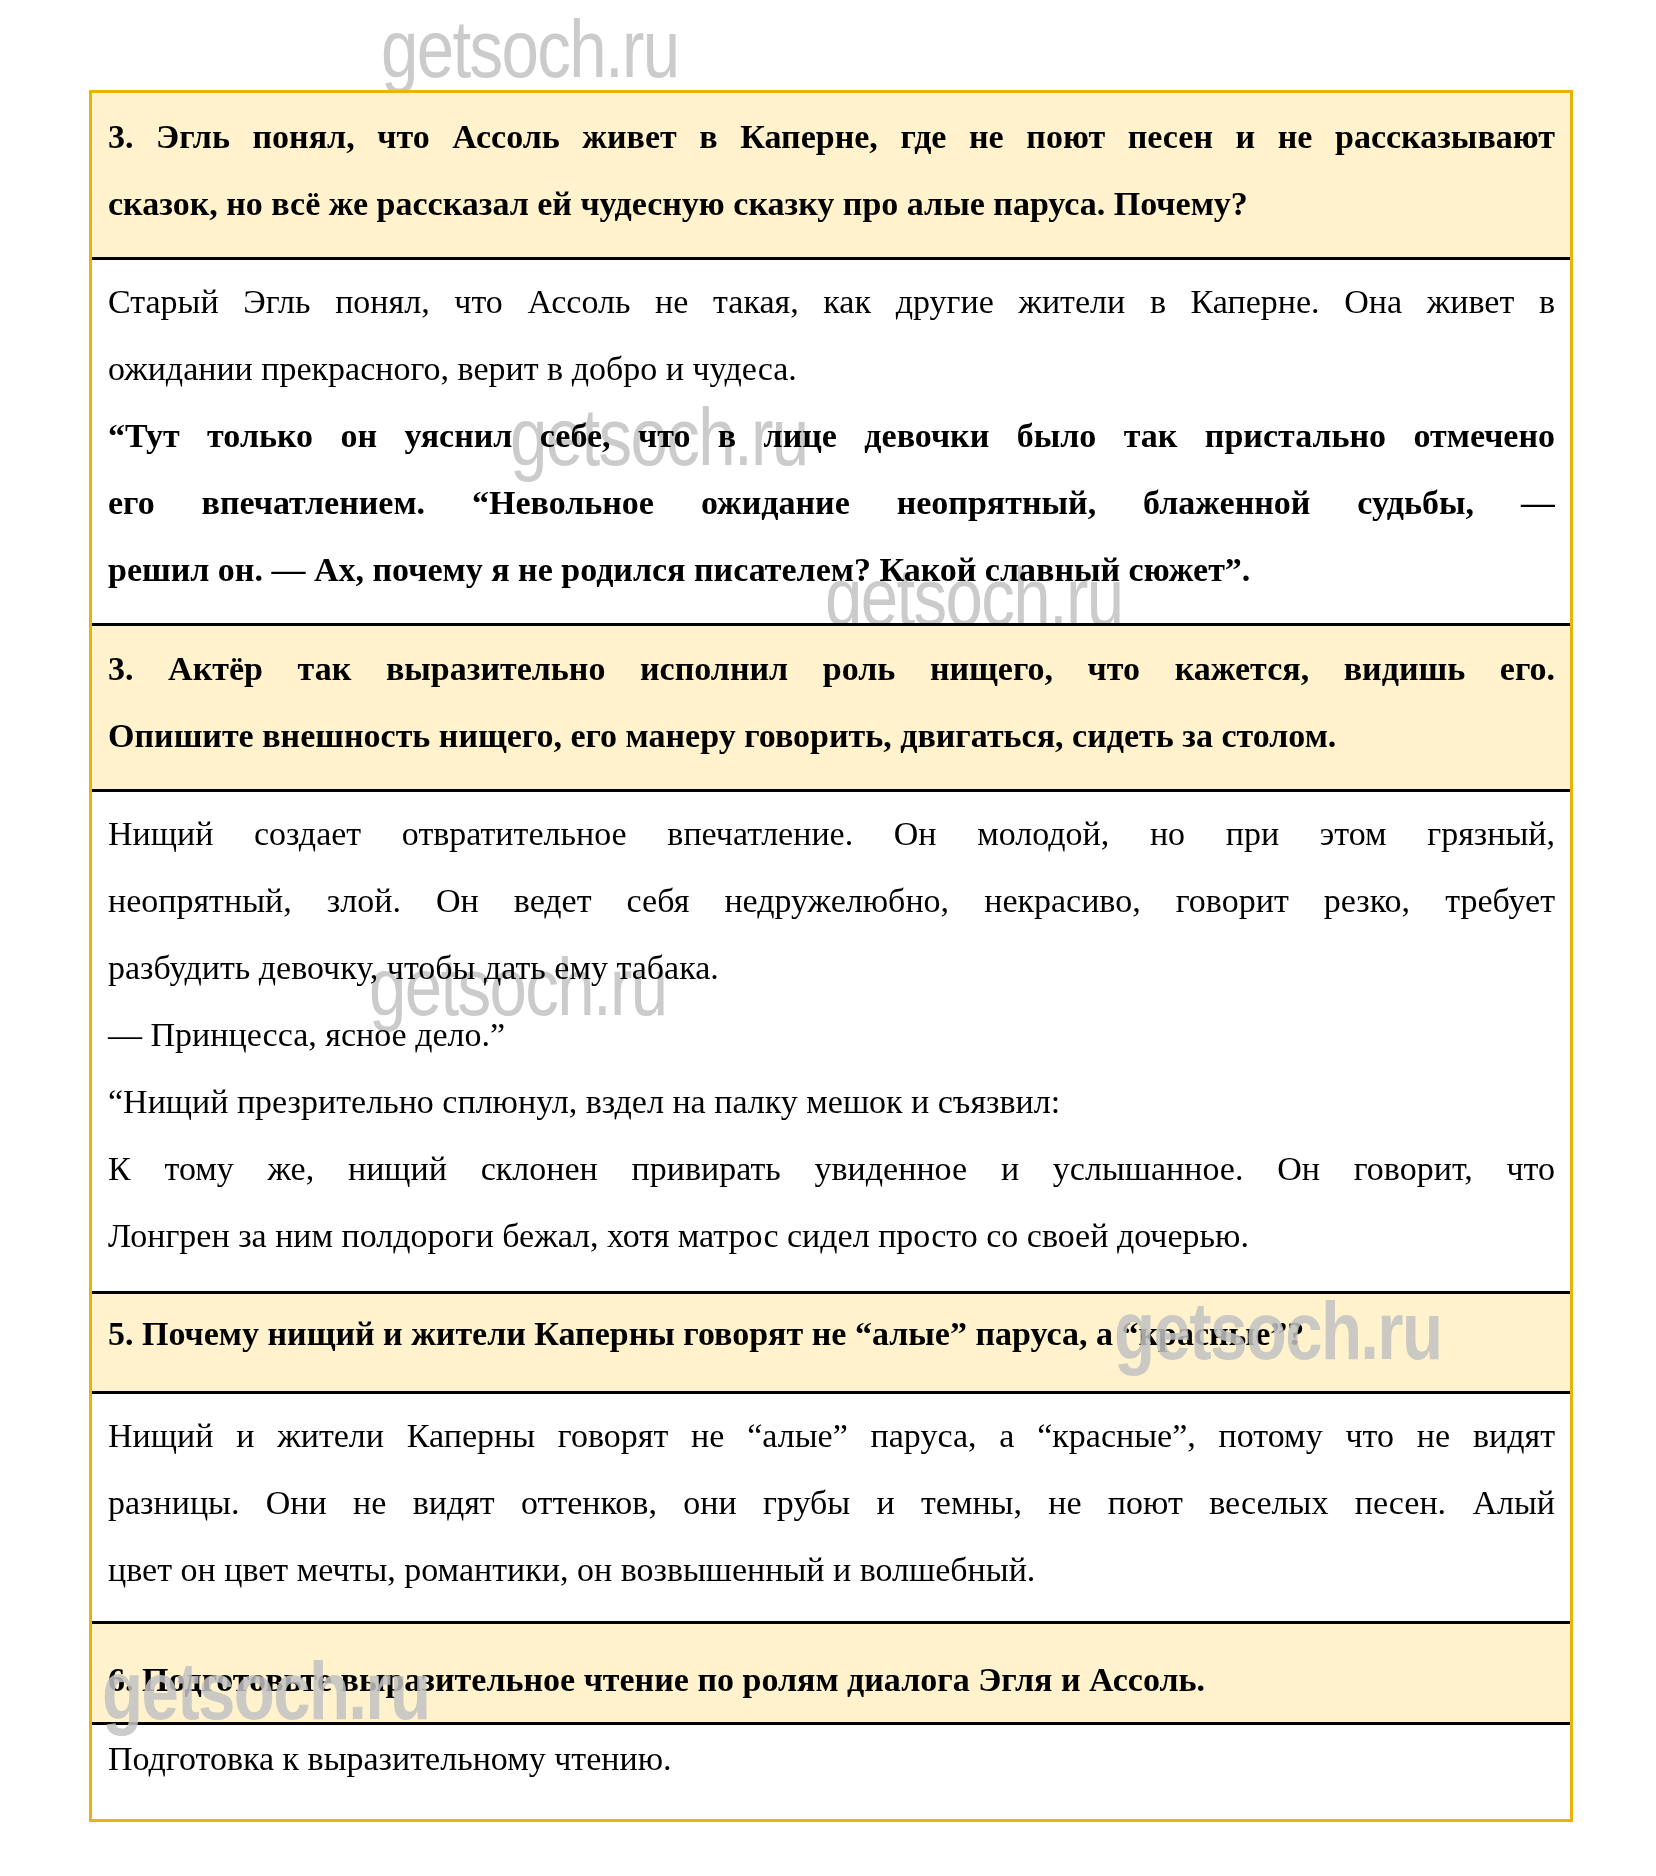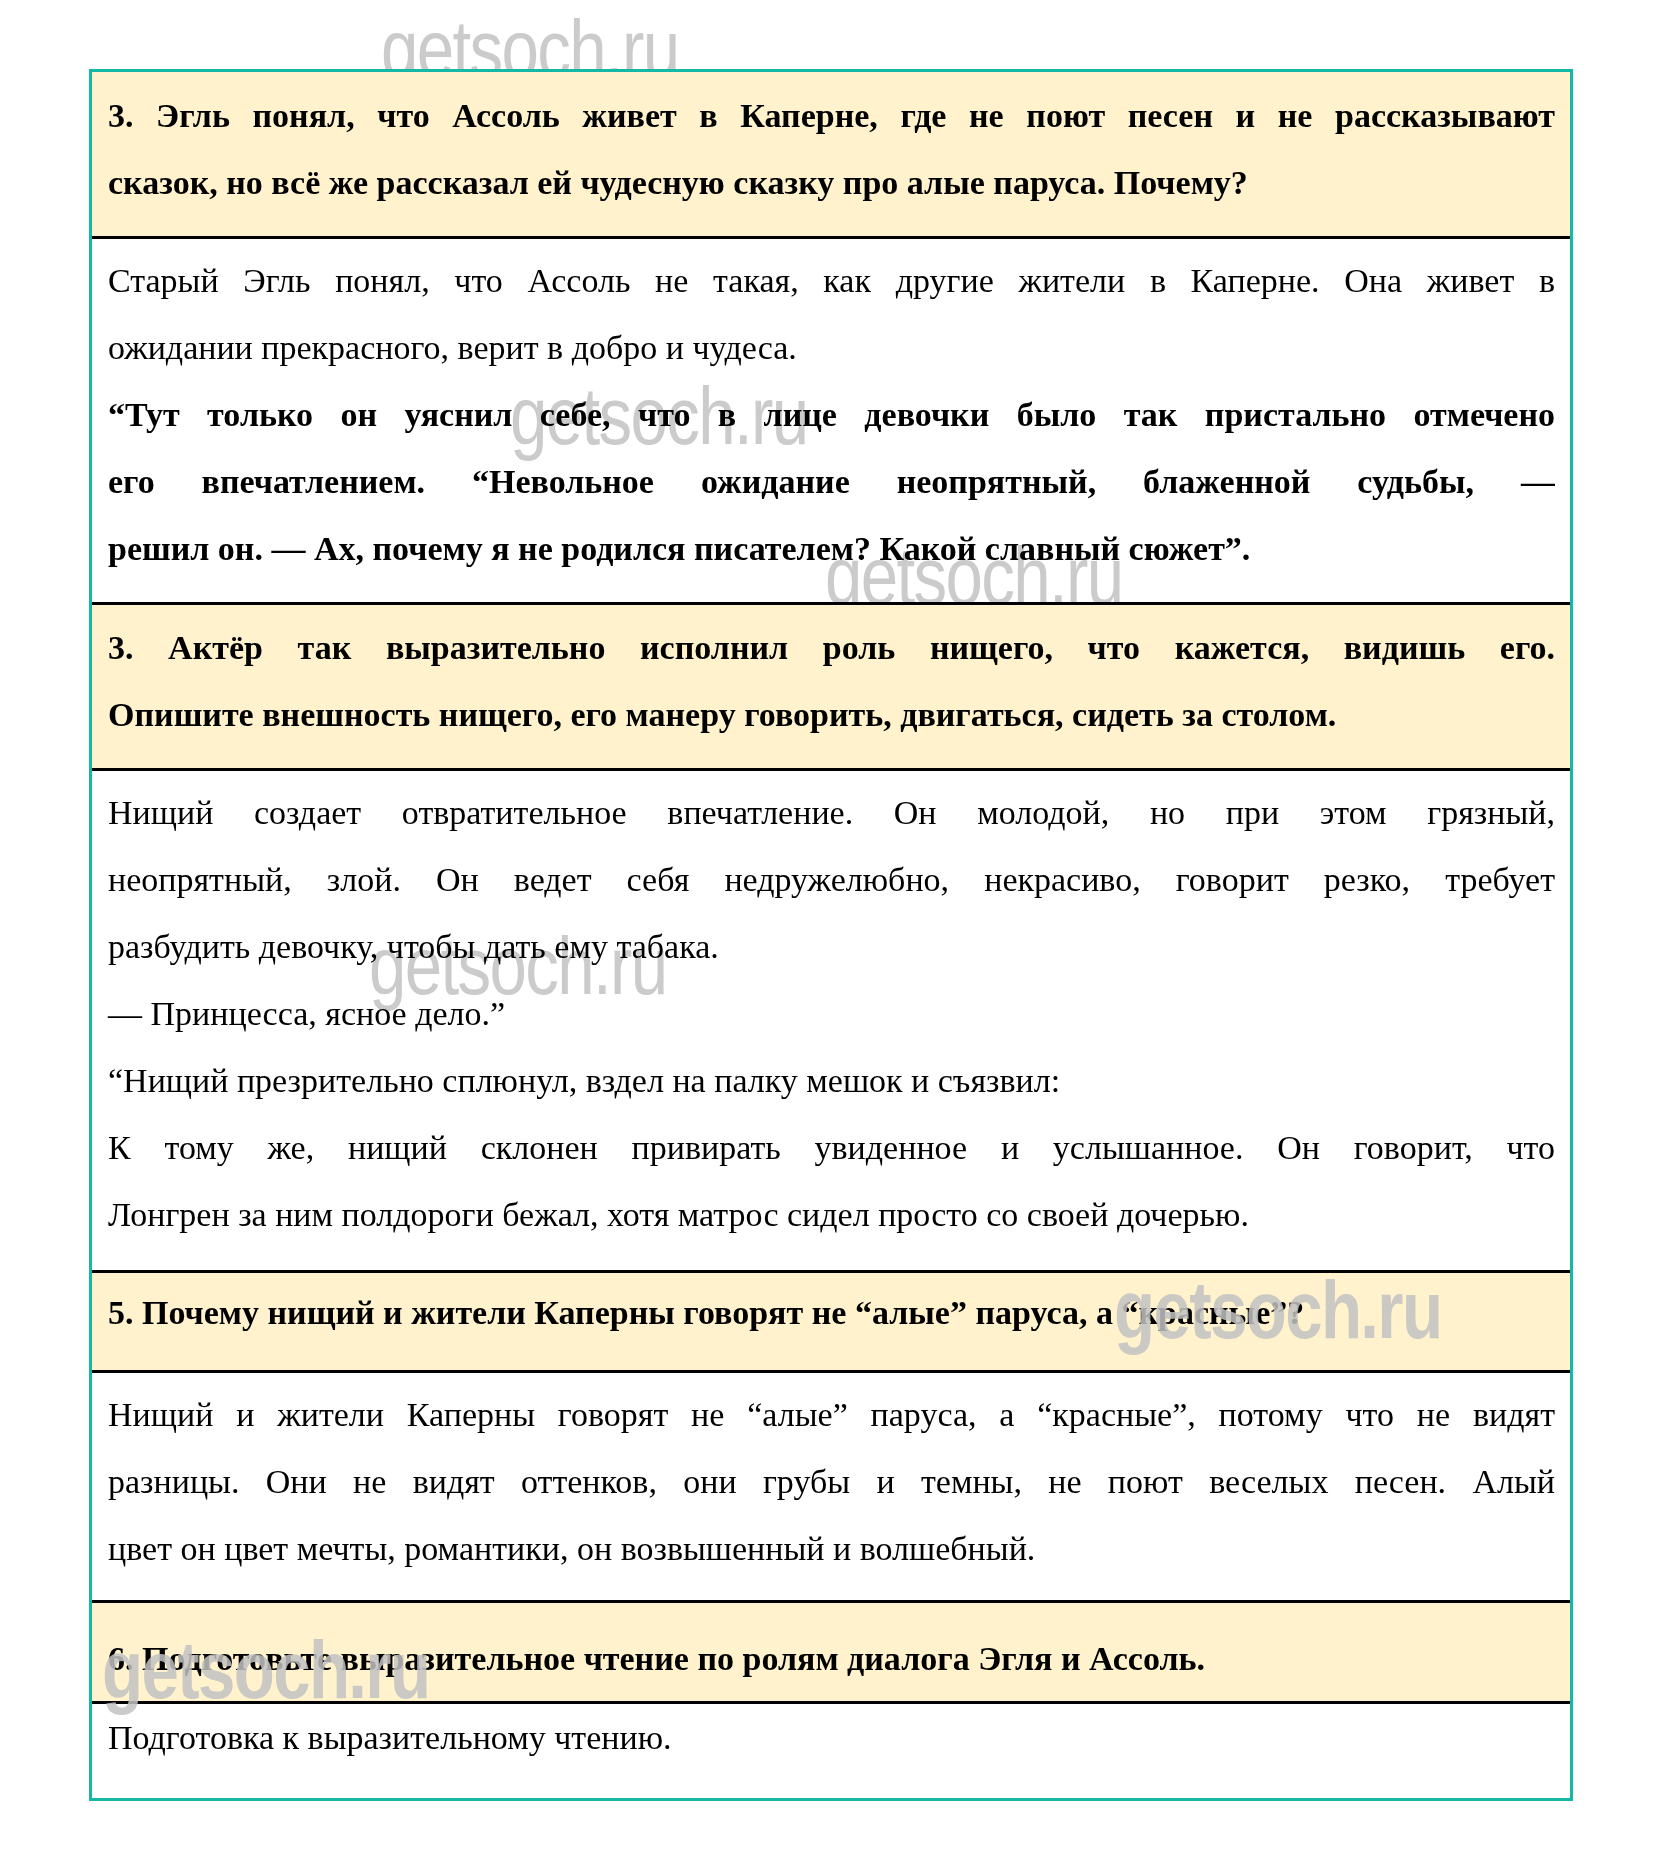--- a/index.html
+++ b/index.html
@@ -1,19 +1,19 @@
 <!DOCTYPE html>
 <html><head>
 <meta charset="utf-8">
 <style>
   html, body { margin:0; padding:0; background:#ffffff; }
   body { width:1656px; height:1876px; position:relative; overflow:hidden;
          font-family:"Liberation Serif", "DejaVu Serif", serif; color:#000; }
-  .table { position:absolute; left:89px; top:69px; width:1484px;
-           border:3px solid #14b8a6; box-sizing:border-box; background:#fff; }
+  .table { position:absolute; left:89px; top:90px; width:1484px;
+           border:3px solid #eab308; box-sizing:border-box; background:#fff; }
   .row { position:relative; box-sizing:border-box; border-top:3px solid #000;
          padding:0 15px 0 16px; }
   .row:first-child { border-top:none; }
   .q { background:#fff2cc; font-weight:bold; }
   .a { background:#ffffff; }
   .line { font-size:34px; line-height:67px; height:67px; white-space:nowrap; }
   .just { text-align:justify; text-align-last:justify; white-space:normal; overflow:hidden; }
   .bold { font-weight:bold; }
   .wm { position:absolute; font-family:"Liberation Sans", "DejaVu Sans", sans-serif;
         font-size:82px; color:#c2c2c2; opacity:0.85; letter-spacing:-2px;

